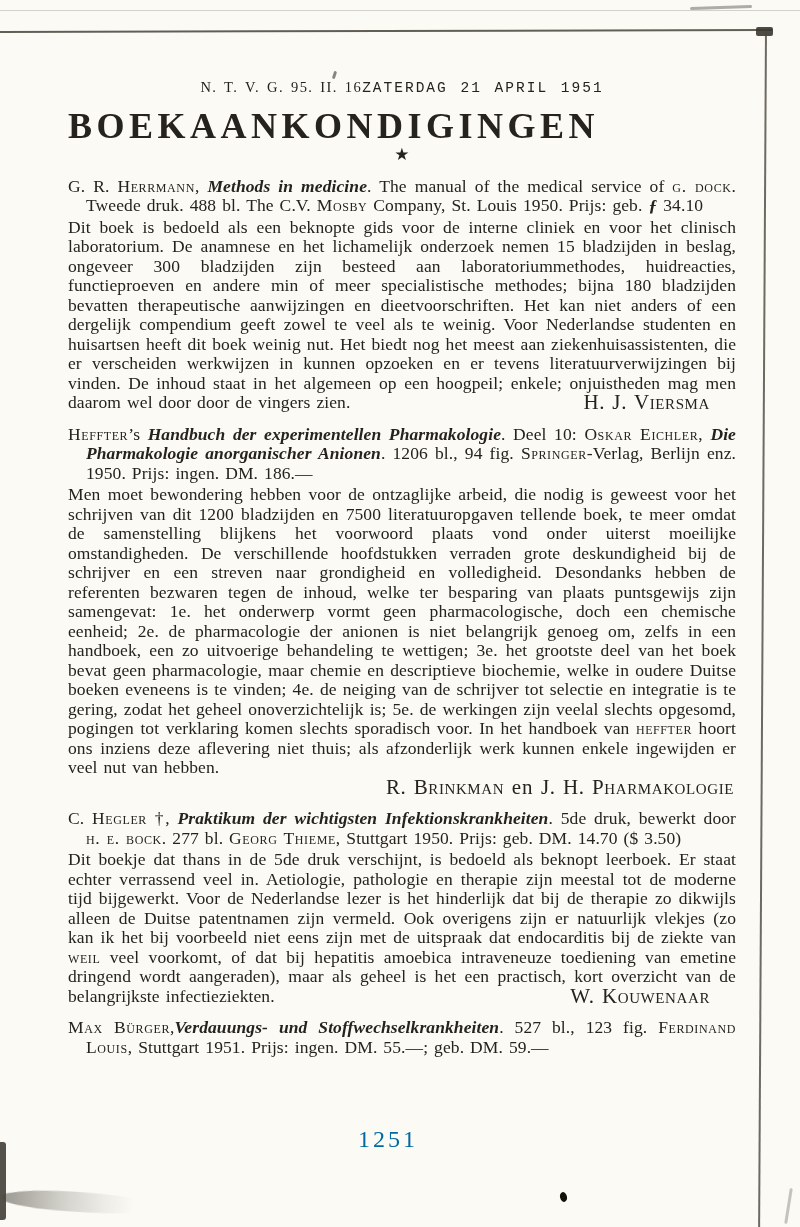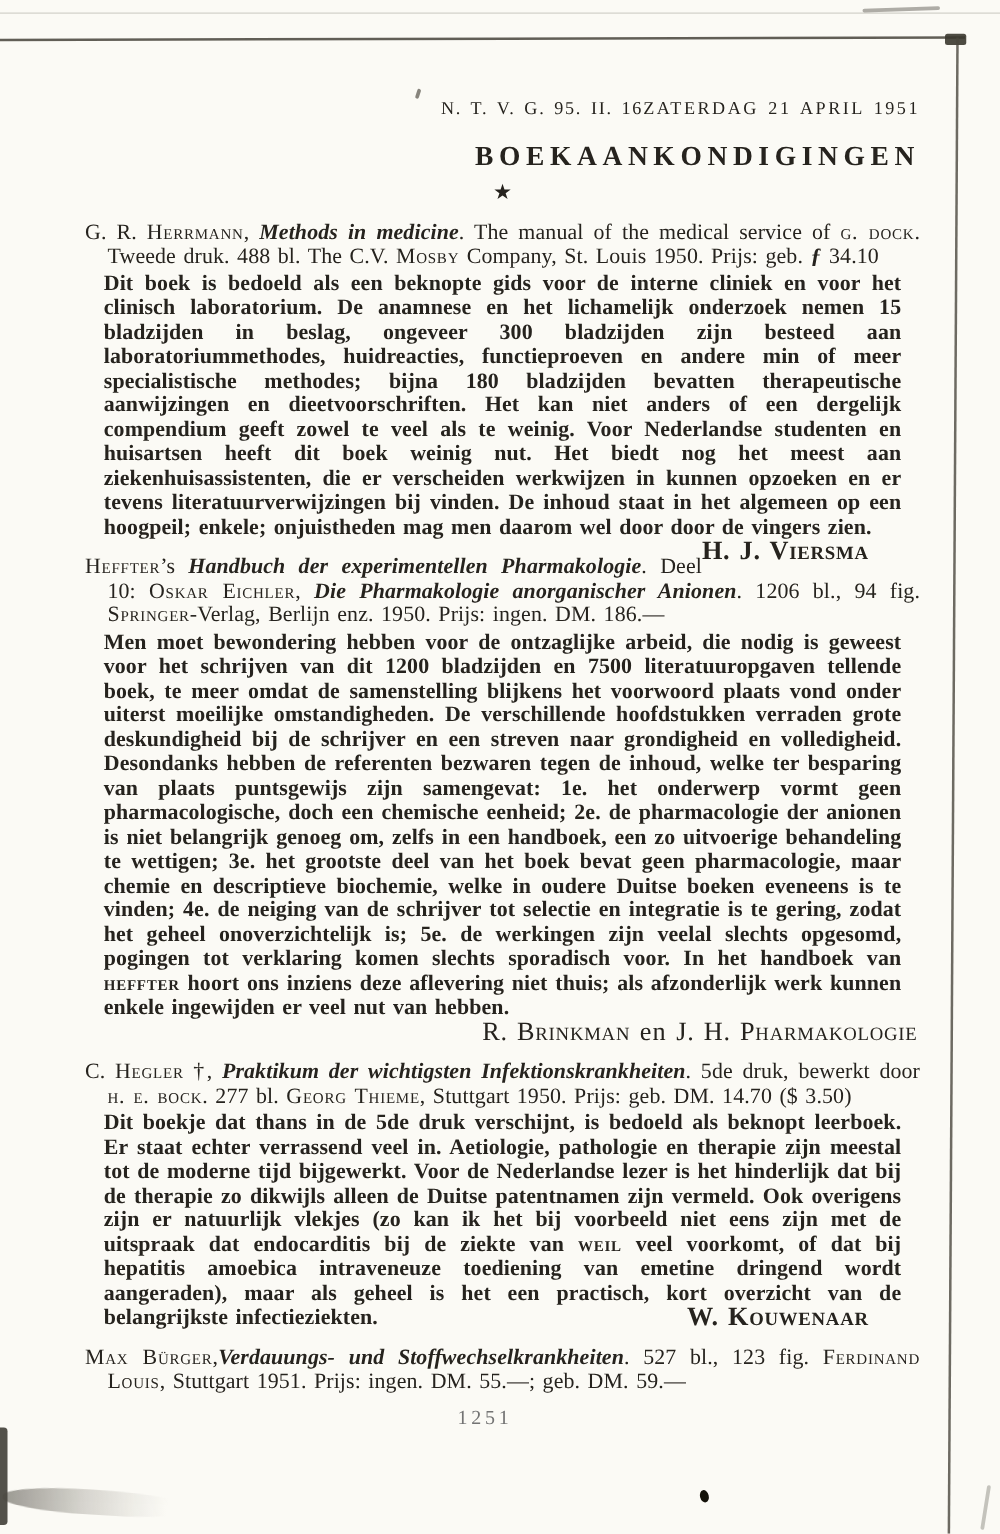--- a/index.html
+++ b/index.html
@@ -10,46 +10,46 @@
     color:#26231e;
     position:relative;
     overflow:hidden;
   }
   .content{
     position:absolute;left:68px;top:78px;width:668px;
     font-size:17.5px;line-height:19.5px;
     letter-spacing:0.1px;word-spacing:1.5px;
   }
   .masthead{
-    display:flex;justify-content:flex-end;align-items:baseline;
+    display:flex;justify-content:center;align-items:baseline;
     font-size:14.5px;letter-spacing:1.4px;word-spacing:2px;
   }
-  .masthead .date{letter-spacing:2px;}
+  .masthead .date{letter-spacing:2px;font-family:Liberation Mono, monospace;}
   .title{
-    text-align:right;font-size:22px;font-weight:700;
+    text-align:left;font-size:36px;font-weight:700;
     letter-spacing:4.5px;line-height:36px;margin:9px 0 0;
   }
   .star{
     text-align:center;font-size:17px;line-height:20px;margin:1px 0 2px;
   }
   .entry{margin:0;}
   .citation{
     margin:12px 0 2px;
     padding-left:18px;text-indent:-18px;
     text-align:justify;
   }
-  .review{margin:1px 15px 0;text-align:justify;font-weight:bold;}
+  .review{margin:1px 0 0;text-align:justify;}
   .sc{font-variant-caps:small-caps;letter-spacing:0.6px;}
   .it{font-style:italic;font-weight:bold;}
   .sig{font-size:21px;letter-spacing:0.9px;}
   .sig-inline{float:right;padding-right:26px;}
   .sig-block{text-align:right;padding-right:2px;}
   .pagenum{
     position:absolute;left:0;top:1126px;width:776px;
-    text-align:center;font-size:16px;letter-spacing:3px;color:#737373;
+    text-align:center;font-size:24px;letter-spacing:3px;color:#0369a1;
   }
   
   .art{position:absolute;pointer-events:none;}
   .a-topfaint{left:0;top:10px;width:800px;height:1px;background:#c6c3bb;opacity:.75;}
   .a-topfaint2{left:690px;top:6px;width:62px;height:3px;background:#6f6c64;opacity:.55;transform:rotate(-2deg);border-radius:2px;}
   .a-topline{left:0;top:31px;width:772px;height:2px;background:#454239;opacity:.85;transform:rotate(-0.15deg);transform-origin:left center;}
   .a-corner{left:756px;top:27px;width:17px;height:9px;background:#3a372f;border-radius:2px;opacity:.9;}
   .a-rightline{left:765px;top:30px;width:2px;height:1197px;background:#4a463d;opacity:.8;transform:rotate(0.33deg);transform-origin:top center;}
   .a-tick{left:333px;top:71px;width:3px;height:8px;background:#57534a;opacity:.7;transform:rotate(18deg);border-radius:2px;}
   .a-leftstrip{left:0;top:1142px;width:6px;height:78px;background:#35322b;opacity:.85;border-radius:0 3px 3px 0;}

